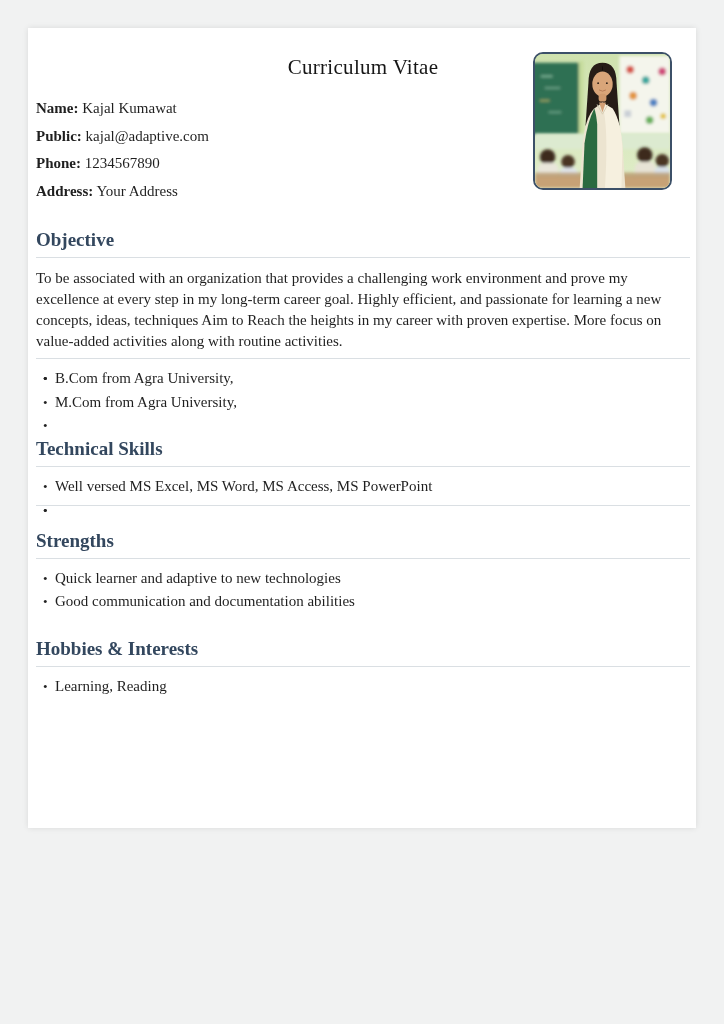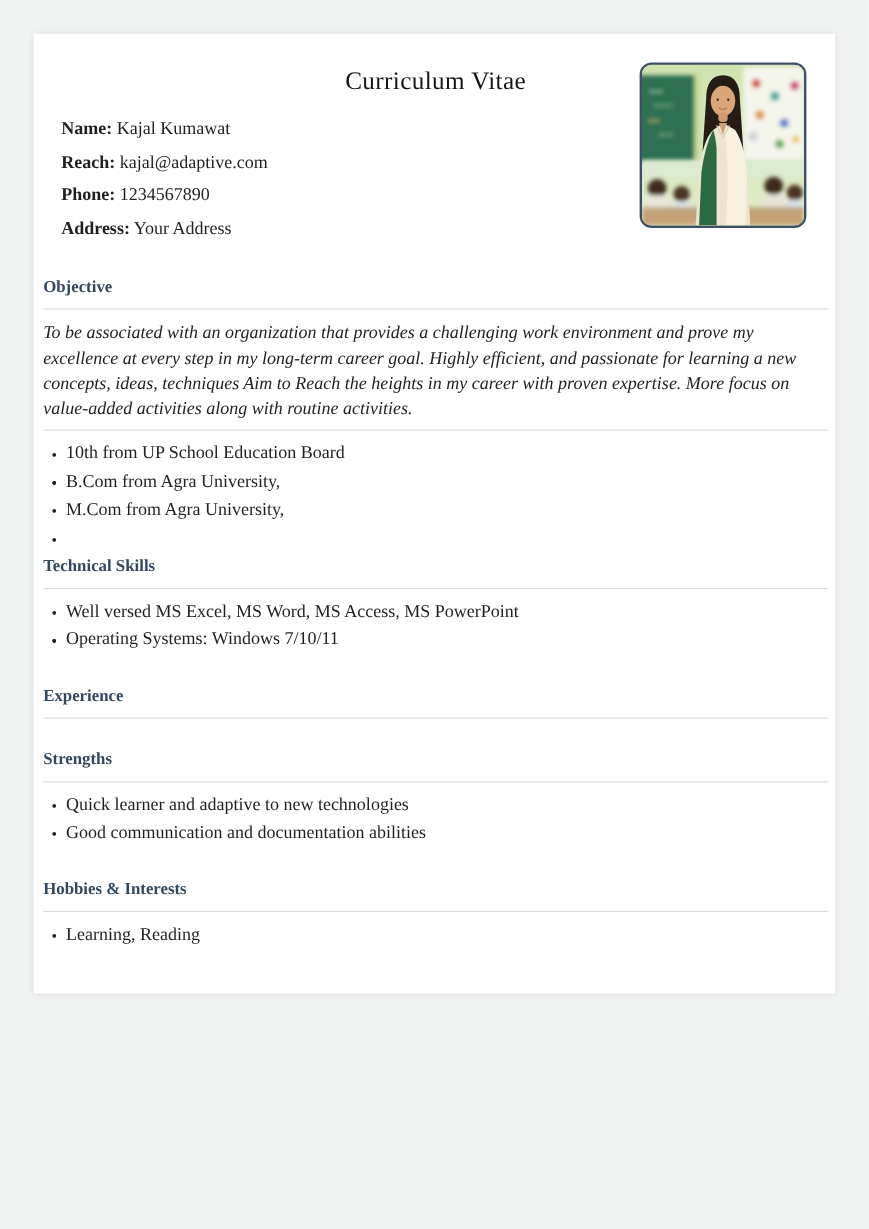--- a/index.html
+++ b/index.html
@@ -26,28 +26,28 @@
   }
   .photo {
     position:absolute; top:24px; left:505px;
     width:135px; height:134px;
     border:2px solid var(--photoBorder,#3c5068);
     border-radius:10px; overflow:hidden;
     background:#cfe2ae;
   }
   .photo svg { display:block; width:100%; height:100%; }
   .contact-list { margin-top:14px; font-size:15px; }
-  .contact-row { line-height:27.5px;margin-left:15px; }
+  .contact-row { line-height:27.5px; }
   .contact-label { font-weight:bold; }
   .sec-heading {
-    font-size:14px; line-height:22px; font-weight:bold;
+    font-size:19px; line-height:22px; font-weight:bold;
     margin:24px 0 0; color:var(--heading,#33475e);
   }
   .divider { height:1px; background:var(--divider,#dadfe3); margin-top:6px; }
-  .sec-para { font-size:15px; line-height:21px; margin:10px 0 0;font-style:italic; }
+  .sec-para { font-size:15px; line-height:21px; margin:10px 0 0; }
   .sec-list { list-style:none; margin:8px 0 0; padding:0; font-size:15px; }
   .sec-list li { position:relative; line-height:23.5px; padding-left:19px; }
   .bullet { position:absolute; left:7px; top:0; font-size:13px; color:#222; }
 </style>
 </head>
 <body>
 
 <div class="page">
 
   <h1 class="title">Curriculum Vitae</h1>
@@ -118,52 +118,51 @@
         <path d="M61,56 Q54,70 51,92 L49,138 L64,138 L64,72 Q63,61 61,56 Z" fill="#2c6b3f"></path>
         <path d="M69.5,50 L80,56 Q89,70 90,98 L89,138 L72,138 Q75,92 72,66 Z" fill="#f6f0df"></path>
         <path d="M66,50 L69.5,60 L73,50 Z" fill="#d3a076"></path>
         <path d="M64,52 L69.5,62 L75,52" stroke="#d8cdb4" stroke-width="1" fill="none"></path>
       </g>
     </svg>
   </div>
 
   <div class="contact-list">
       <div class="contact-row"><span class="contact-label">Name:</span><span class="contact-value"> Kajal Kumawat</span></div>
-      <div class="contact-row"><span class="contact-label">Reach:</span><span class="contact-value"> kajal@adaptive.com</span></div>
+      <div class="contact-row"><span class="contact-label">Public:</span><span class="contact-value"> kajal@adaptive.com</span></div>
       <div class="contact-row"><span class="contact-label">Phone:</span><span class="contact-value"> 1234567890</span></div>
       <div class="contact-row"><span class="contact-label">Address:</span><span class="contact-value"> Your Address</span></div>
     </div>
 
   <div>
       <section>
         <h2 class="sec-heading">Objective</h2>
         <div class="divider"></div>
         <p class="sec-para">To be associated with an organization that provides a challenging work environment and prove my excellence at every step in my long-term career goal. Highly efficient, and passionate for learning a new concepts, ideas, techniques Aim to Reach the heights in my career with proven expertise. More focus on value-added activities along with routine activities.</p>
       </section>
       <section>
         <div class="divider"></div>
         <ul class="sec-list">
-          <li><span class="bullet">•</span><span class="li-text">10th from UP School Education Board</span></li>
+          <li><span class="bullet">•</span></li>
           <li><span class="bullet">•</span></li>
           <li><span class="bullet">•</span><span class="li-text">B.Com from Agra University,</span></li>
           <li><span class="bullet">•</span><span class="li-text">M.Com from Agra University,</span></li>
           <li><span class="bullet">•</span></li>
         </ul>
       </section>
       <section>
         <h2 class="sec-heading">Technical Skills</h2>
         <div class="divider"></div>
         <ul class="sec-list">
           <li><span class="bullet">•</span><span class="li-text">Well versed MS Excel, MS Word, MS Access, MS PowerPoint</span></li>
           <li><span class="bullet">•</span></li>
-          <li><span class="bullet">•</span><span class="li-text">Operating Systems: Windows 7/10/11</span></li>
+          <li><span class="bullet">•</span></li>
         </ul>
       </section>
       <section>
-        <h2 class="sec-heading">Experience</h2>
         <div class="divider"></div>
       </section>
       <section>
         <h2 class="sec-heading">Strengths</h2>
         <div class="divider"></div>
         <ul class="sec-list">
           <li><span class="bullet">•</span><span class="li-text">Quick learner and adaptive to new technologies</span></li>
           <li><span class="bullet">•</span><span class="li-text">Good communication and documentation abilities</span></li>
         </ul>
       </section>

